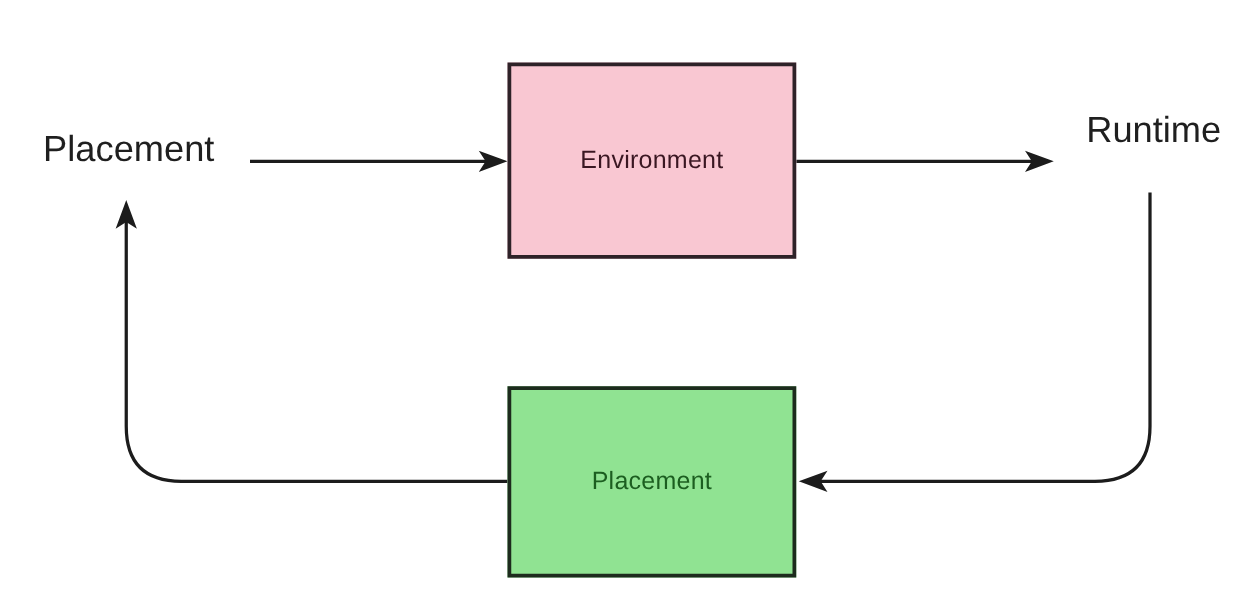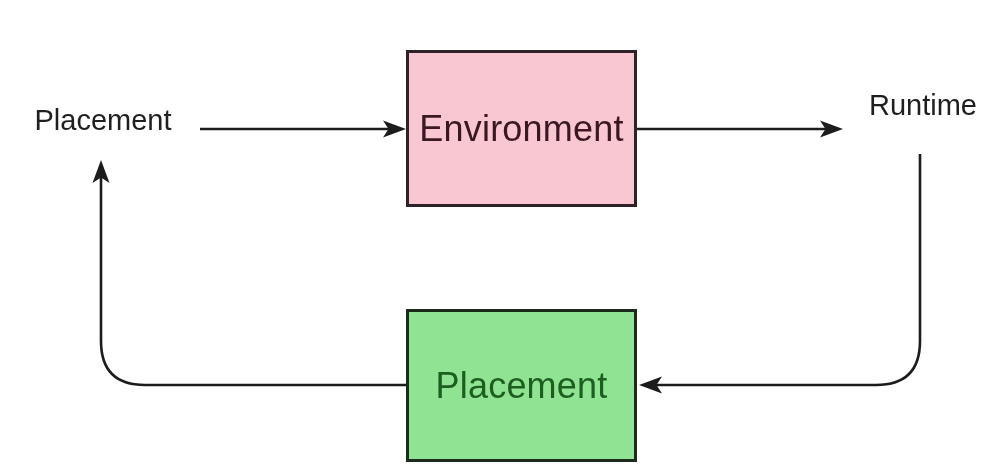--- a/index.html
+++ b/index.html
@@ -33,21 +33,21 @@
     stroke: none;
   }
   .node {
     position: absolute;
     box-sizing: border-box;
     display: flex;
     flex-direction: column;
     align-items: center;
     justify-content: center;
     text-align: center;
-    font-size: 36px;
+    font-size: 20px;
     line-height: 37px;
     letter-spacing: 0.2px;
   }
   .node-environment {
     left: 406px;
     top: 33px;
     width: 231px;
     height: 157px;
     border: 3px solid #2e2228;
   }

